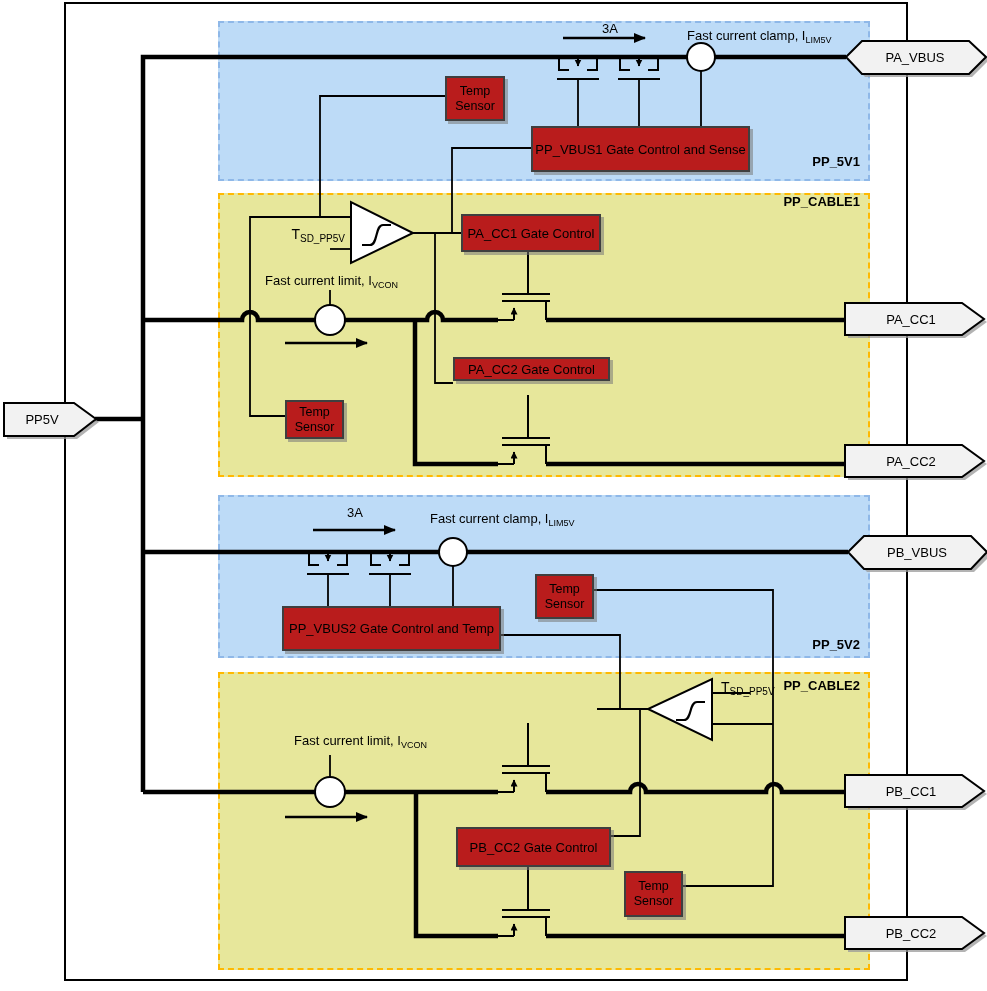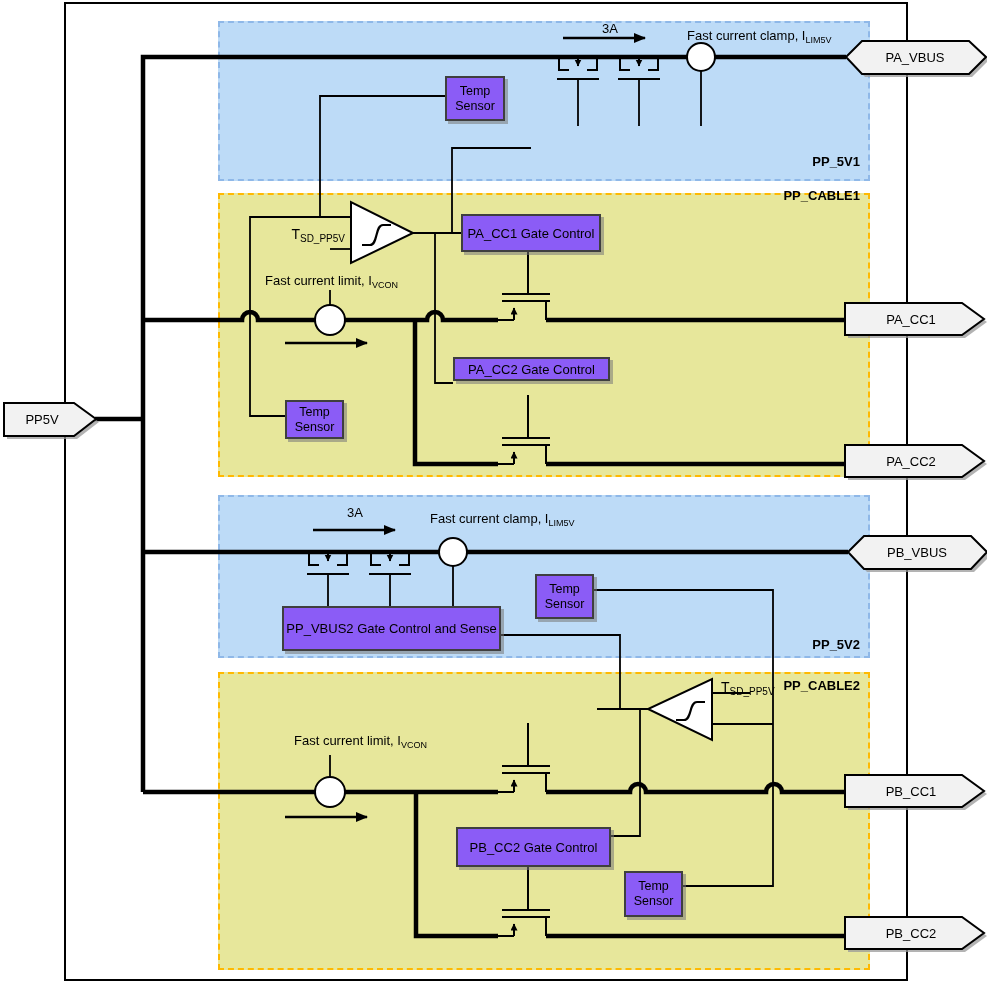--- a/index.html
+++ b/index.html
@@ -4,21 +4,21 @@
 <style>
   html,body{margin:0;padding:0;background:#ffffff;}
   .stage{position:relative;width:987px;height:991px;background:#ffffff;overflow:hidden;
          font-family:"Liberation Sans",sans-serif;}
   .abs{position:absolute;}
   .outer-border{left:64px;top:2px;width:844px;height:979px;border:2px solid #000;box-sizing:border-box;}
   .region{box-sizing:border-box;}
   .region.blue{background:#BDDBF7;border:2px dashed #8FB8E8;}
   .region.yellow{background:#E7E79B;border:2px dashed #FFB900;}
   .rlab{font-weight:bold;font-size:13px;color:#000;text-align:right;width:100px;}
-  .block{background:#8b5cf6;border:2px solid #3F3F3F;box-sizing:border-box;
+  .block{background:#b91c1c;border:2px solid #3F3F3F;box-sizing:border-box;
          display:flex;align-items:center;justify-content:center;
          font-size:13px;color:#000;box-shadow:3px 3px 0 rgba(120,120,120,0.55);}
   .ts{white-space:pre-line;text-align:center;line-height:1.2;font-size:12.5px;}
   .ann{font-size:13px;color:#000;white-space:nowrap;}
   .ann .sub{font-size:9px;vertical-align:-3px;margin-top:46px;}
   .tsd{font-size:14px;}
   .tsd .sub{font-size:10px;vertical-align:-3px;}
   .center{text-align:center;}
   svg{position:absolute;left:0;top:0;}
   svg text{font-family:"Liberation Sans",sans-serif;font-size:13px;fill:#000;}
@@ -167,33 +167,34 @@
       <g>
         <polygon points="848,920 965,920 987,936 965,952 848,952" fill="#999" opacity="0.75"></polygon>
         <polygon points="845,917 962,917 984,933 962,949 845,949" fill="#F2F2F2" stroke="#000" stroke-width="2"></polygon>
         <text x="911" y="938" text-anchor="middle">PB_CC2</text>
       </g>
     </g>
   </svg>
 
   <div class="abs block ts" style="left:445px;top:76px;width:60px;height:45px;">Temp
 Sensor</div>
+  <div class="abs block" style="left:531px;top:126px;width:219px;height:46px;">PP_VBUS1 Gate Control and Sense</div>
   <div class="abs block" style="left:461px;top:214px;width:140px;height:38px;">PA_CC1 Gate Control</div>
   <div class="abs block" style="left:453px;top:357px;width:157px;height:24px;">PA_CC2 Gate Control</div>
   <div class="abs block ts" style="left:285px;top:400px;width:59px;height:39px;">Temp
 Sensor</div>
   <div class="abs block ts" style="left:535px;top:574px;width:59px;height:45px;">Temp
 Sensor</div>
-  <div class="abs block" style="left:282px;top:606px;width:219px;height:45px;">PP_VBUS2 Gate Control and Sense</div>
+  <div class="abs block" style="left:282px;top:606px;width:219px;height:45px;">PP_VBUS2 Gate Control and Temp</div>
   <div class="abs block" style="left:448px;top:827px;width:155px;height:40px;margin-left:8px;">PB_CC2 Gate Control</div>
   <div class="abs block ts" style="left:624px;top:871px;width:59px;height:46px;">Temp
 Sensor</div>
 
   <div class="abs rlab" style="left:760px;top:154px;">PP_5V1</div>
-  <div class="abs rlab" style="left:760px;top:188px;">PP_CABLE1</div>
+  <div class="abs rlab" style="left:760px;top:194px;">PP_CABLE1</div>
   <div class="abs rlab" style="left:760px;top:637px;">PP_5V2</div>
   <div class="abs rlab" style="left:760px;top:678px;">PP_CABLE2</div>
 
   <div class="abs ann center" style="left:580px;top:21px;width:60px;">3A</div>
   <div class="abs ann" style="left:687px;top:28px;"><span>Fast current clamp, I</span><span class="sub">LIM5V</span></div>
   <div class="abs ann center" style="left:325px;top:505px;width:60px;">3A</div>
   <div class="abs ann" style="left:430px;top:511px;"><span>Fast current clamp, I</span><span class="sub">LIM5V</span></div>
   <div class="abs ann" style="left:265px;top:273px;"><span>Fast current limit, I</span><span class="sub">VCON</span></div>
   <div class="abs ann" style="left:294px;top:733px;"><span>Fast current limit, I</span><span class="sub">VCON</span></div>
   <div class="abs ann tsd" style="left:275px;top:226px;width:70px;text-align:right;"><span>T</span><span class="sub">SD_PP5V</span></div>

